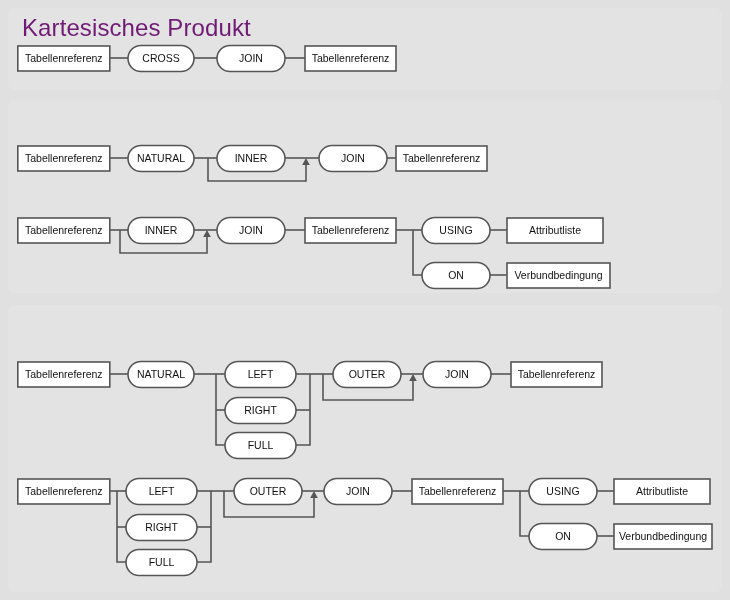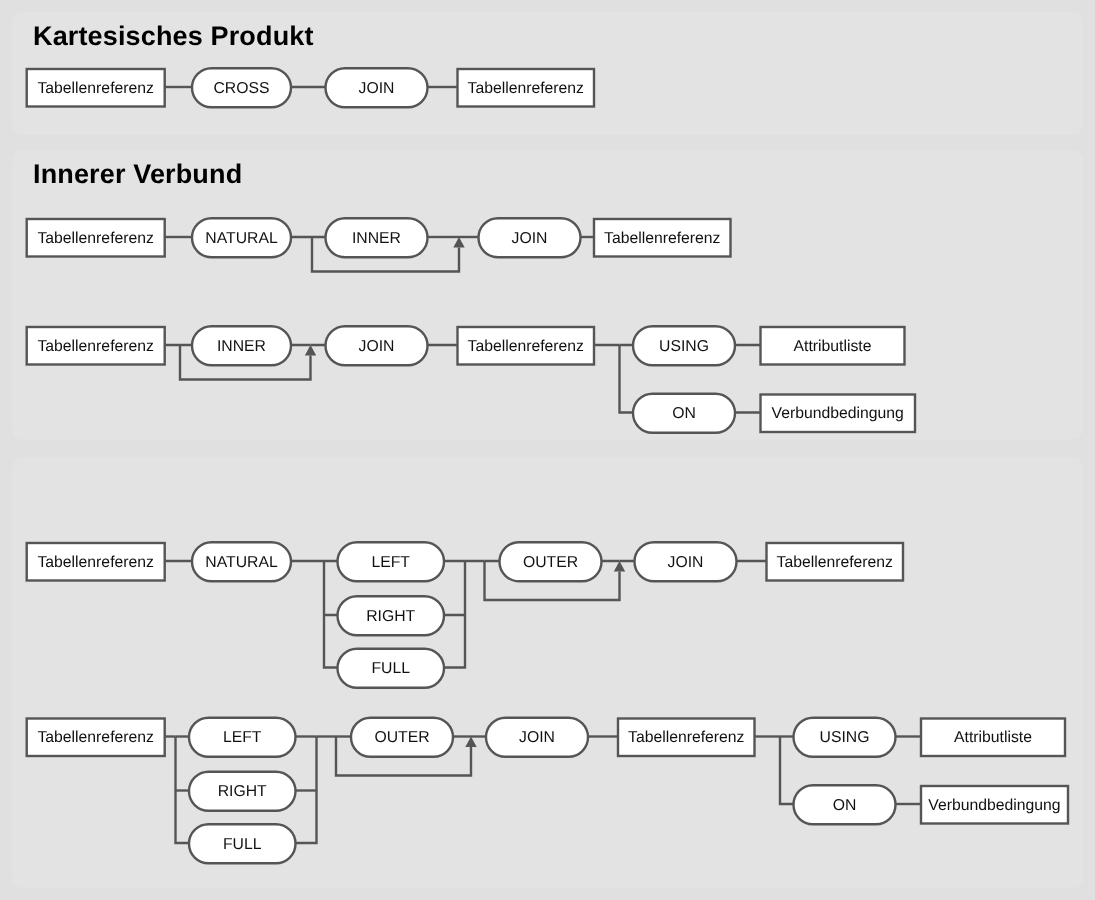--- a/index.html
+++ b/index.html
@@ -27,23 +27,23 @@
     box-sizing: border-box;
   }
   #panel-cartesian { top: 8px;   height: 82px; }
   #panel-inner     { top: 100px; height: 193px; }
   #panel-outer     { top: 305px; height: 287px; }
 
   .panel-title {
     position: absolute;
     left: 14px;
     top: 6px;
-    font-size: 18px;
-    font-weight: 700;
-    color: #000000;
+    font-size: 24px;
+    font-weight: 400;
+    color: #701a75;
     letter-spacing: 0.1px;
     white-space: nowrap;
   }
 
   .diagram {
     position: absolute;
     left: 0;
     top: 0;
     display: block;
   }
@@ -98,21 +98,20 @@
 
       <rect class="rr-pill" x="209" y="37.5" width="68" height="26" rx="13" ry="13"></rect>
       <text class="rr-label" x="243" y="51">JOIN</text>
 
       <rect class="rr-box" x="297" y="38" width="91" height="25"></rect>
       <text class="rr-label" x="342.5" y="51">Tabellenreferenz</text>
     </svg>
   </div>
 
   <div class="panel" id="panel-inner">
-    <div class="panel-title">Innerer Verbund</div>
 
     <svg class="diagram" width="714" height="100" viewBox="0 0 714 100" style="top:0;">
 
       <path class="rr-line" d="M 102 58 L 120 58"></path>
       <path class="rr-line" d="M 186 58 L 209 58"></path>
       <path class="rr-line" d="M 277 58 L 298 58"></path>
       <path class="rr-line" d="M 298 58 L 311 58"></path>
       <path class="rr-line" d="M 379 58 L 388 58"></path>
 
       <path class="rr-line" d="M 200 58 L 200 81 L 298 81 L 298 65"></path>

